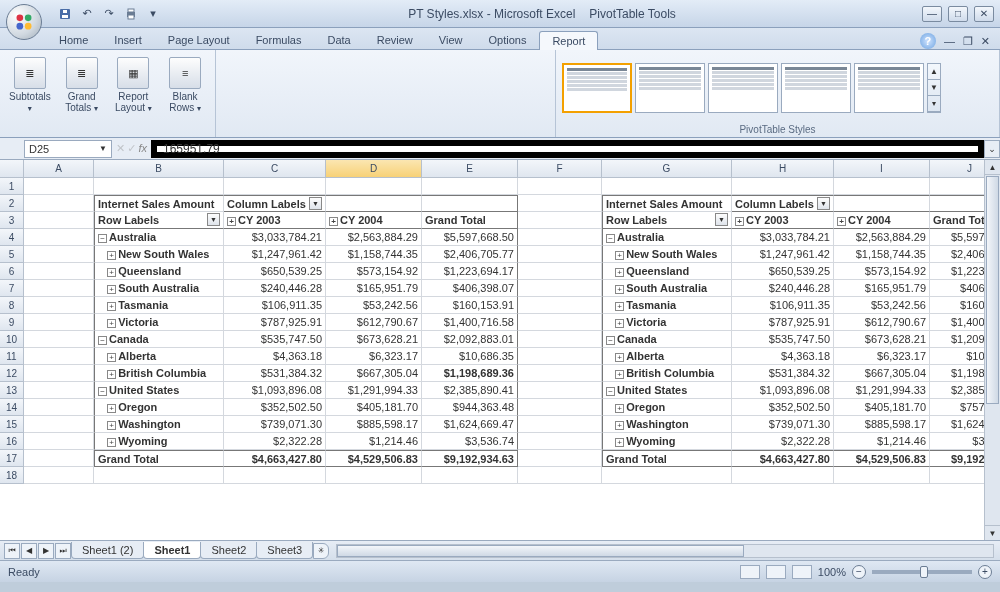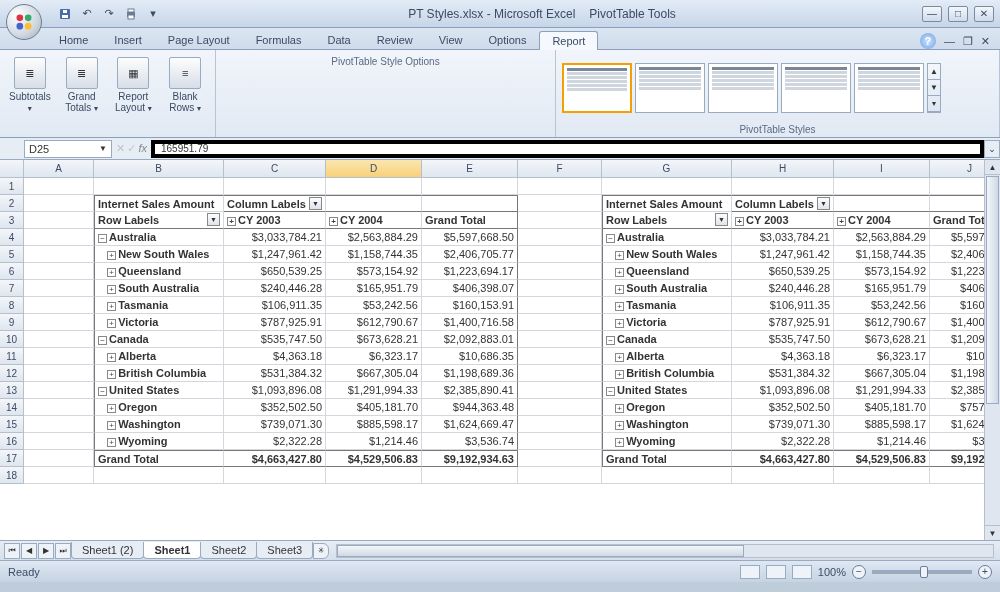--- a/index.html
+++ b/index.html
@@ -41,21 +41,21 @@
 .thumb.sel { border:2px solid #f3a000;}
 .thumb .trow { height:3px; background:#d0d6de; }
 .thumb .trow.hd { background:#7a8796;}
 .gal-scroll { width:14px; height:50px; border:1px solid #9aaabf; background:linear-gradient(#f3f7fc,#dde6f1); display:flex; flex-direction:column;}
 .gal-scroll div { flex:1; display:flex; align-items:center; justify-content:center; font-size:8px; border-bottom:1px solid #9aaabf;}
 
 
 .fxbar { height:22px; background:#e7edf5; border-bottom:1px solid #9aaabf; display:flex; align-items:center;}
 .namebox { width:88px; height:18px; margin-left:24px; background:#fff; border:1px solid #9aaabf; font-size:11px; padding:1px 4px; display:flex; align-items:center; justify-content:space-between;}
 .fxbtns { display:flex; gap:2px; margin:0 4px; color:#888;}
-.fxinput { flex:1; height:18px; background:#fff; border:4px solid #000000; padding:1px 6px; font-size:10px; display:flex; align-items:center;}
+.fxinput { flex:1; height:18px; background:#fff; border:6px solid #000000; padding:1px 6px; font-size:12px; display:flex; align-items:center;}
 .fxexpand { width:16px; height:18px; border:1px solid #9aaabf; background:#e7edf5; display:flex; align-items:center; justify-content:center; font-size:9px;}
 
 
 .gridwrap { position:relative; height:380px; background:#fff; }
 .colheads { position:absolute; left:0; top:0; height:18px; display:flex; }
 .rowheads { position:absolute; left:0; top:18px; width:24px; }
 .corner { width:24px; height:18px; background:linear-gradient(#f3f6fa,#dfe6ef); border-right:1px solid #b6c0cd; border-bottom:1px solid #b6c0cd;}
 .ch { height:18px; background:linear-gradient(#f3f6fa,#dfe6ef); border-right:1px solid #b6c0cd; border-bottom:1px solid #b6c0cd; text-align:center; font-size:10px; color:#3b4b63; line-height:18px;}
 .ch.sel { background:linear-gradient(#fbe6b1,#f7d177);}
 .rh { width:24px; height:17px; background:linear-gradient(#f3f6fa,#dfe6ef); border-right:1px solid #b6c0cd; border-bottom:1px solid #b6c0cd; text-align:center; font-size:10px; color:#3b4b63; line-height:17px;}
@@ -169,21 +169,20 @@
 Layout</span> <span class="drop-arrow">▾</span></div>
         </div>
       <div class="bigbtn">
           <div class="ico">≡</div>
           <div class="lbl"><span>Blank
 Rows</span> <span class="drop-arrow">▾</span></div>
         </div>
     </div>
   </div>
   <div class="group" style="width:340px;">
-    <div class="group-label">PivotTable Style Options</div>
   </div>
   <div class="group" style="flex:1;">
     <div class="group-body gallery">
       <div class="thumb sel">
           <div class="trow hd"></div>
           <div class="trow"></div>
           <div class="trow"></div>
           <div class="trow"></div>
           <div class="trow"></div>
           <div class="trow"></div>
@@ -409,21 +408,21 @@
         <div class="cell pt-border-l" style="width: 130px;">&nbsp;&nbsp;&nbsp;<span class="exp">+</span><b>Alberta</b></div>
         <div class="cell num" style="width: 102px;">$4,363.18</div>
         <div class="cell num" style="width: 96px;">$6,323.17</div>
         <div class="cell num" style="width: 80px;">$10,686</div>
       </div>
       <div class="row">
         <div class="cell " style="width: 70px;"></div>
         <div class="cell pt-border-l" style="width: 130px;">&nbsp;&nbsp;&nbsp;<span class="exp">+</span><b>British Columbia</b></div>
         <div class="cell num" style="width: 102px;">$531,384.32</div>
         <div class="cell num" style="width: 96px;">$667,305.04</div>
-        <div class="cell num pt-border-r" style="width: 96px;">$1,198,689.36</div>
+        <div class="cell num pt-border-r" style="width: 96px; font-weight: bold;">$1,198,689.36</div>
         <div class="cell " style="width: 84px;"></div>
         <div class="cell pt-border-l" style="width: 130px;">&nbsp;&nbsp;&nbsp;<span class="exp">+</span><b>British Columbia</b></div>
         <div class="cell num" style="width: 102px;">$531,384.32</div>
         <div class="cell num" style="width: 96px;">$667,305.04</div>
         <div class="cell num" style="width: 80px;">$1,198,685</div>
       </div>
       <div class="row">
         <div class="cell " style="width: 70px;"></div>
         <div class="cell pt-border-l" style="width: 130px;"><span class="exp">−</span><b>United States</b></div>
         <div class="cell num" style="width: 102px;">$1,093,896.08</div>

